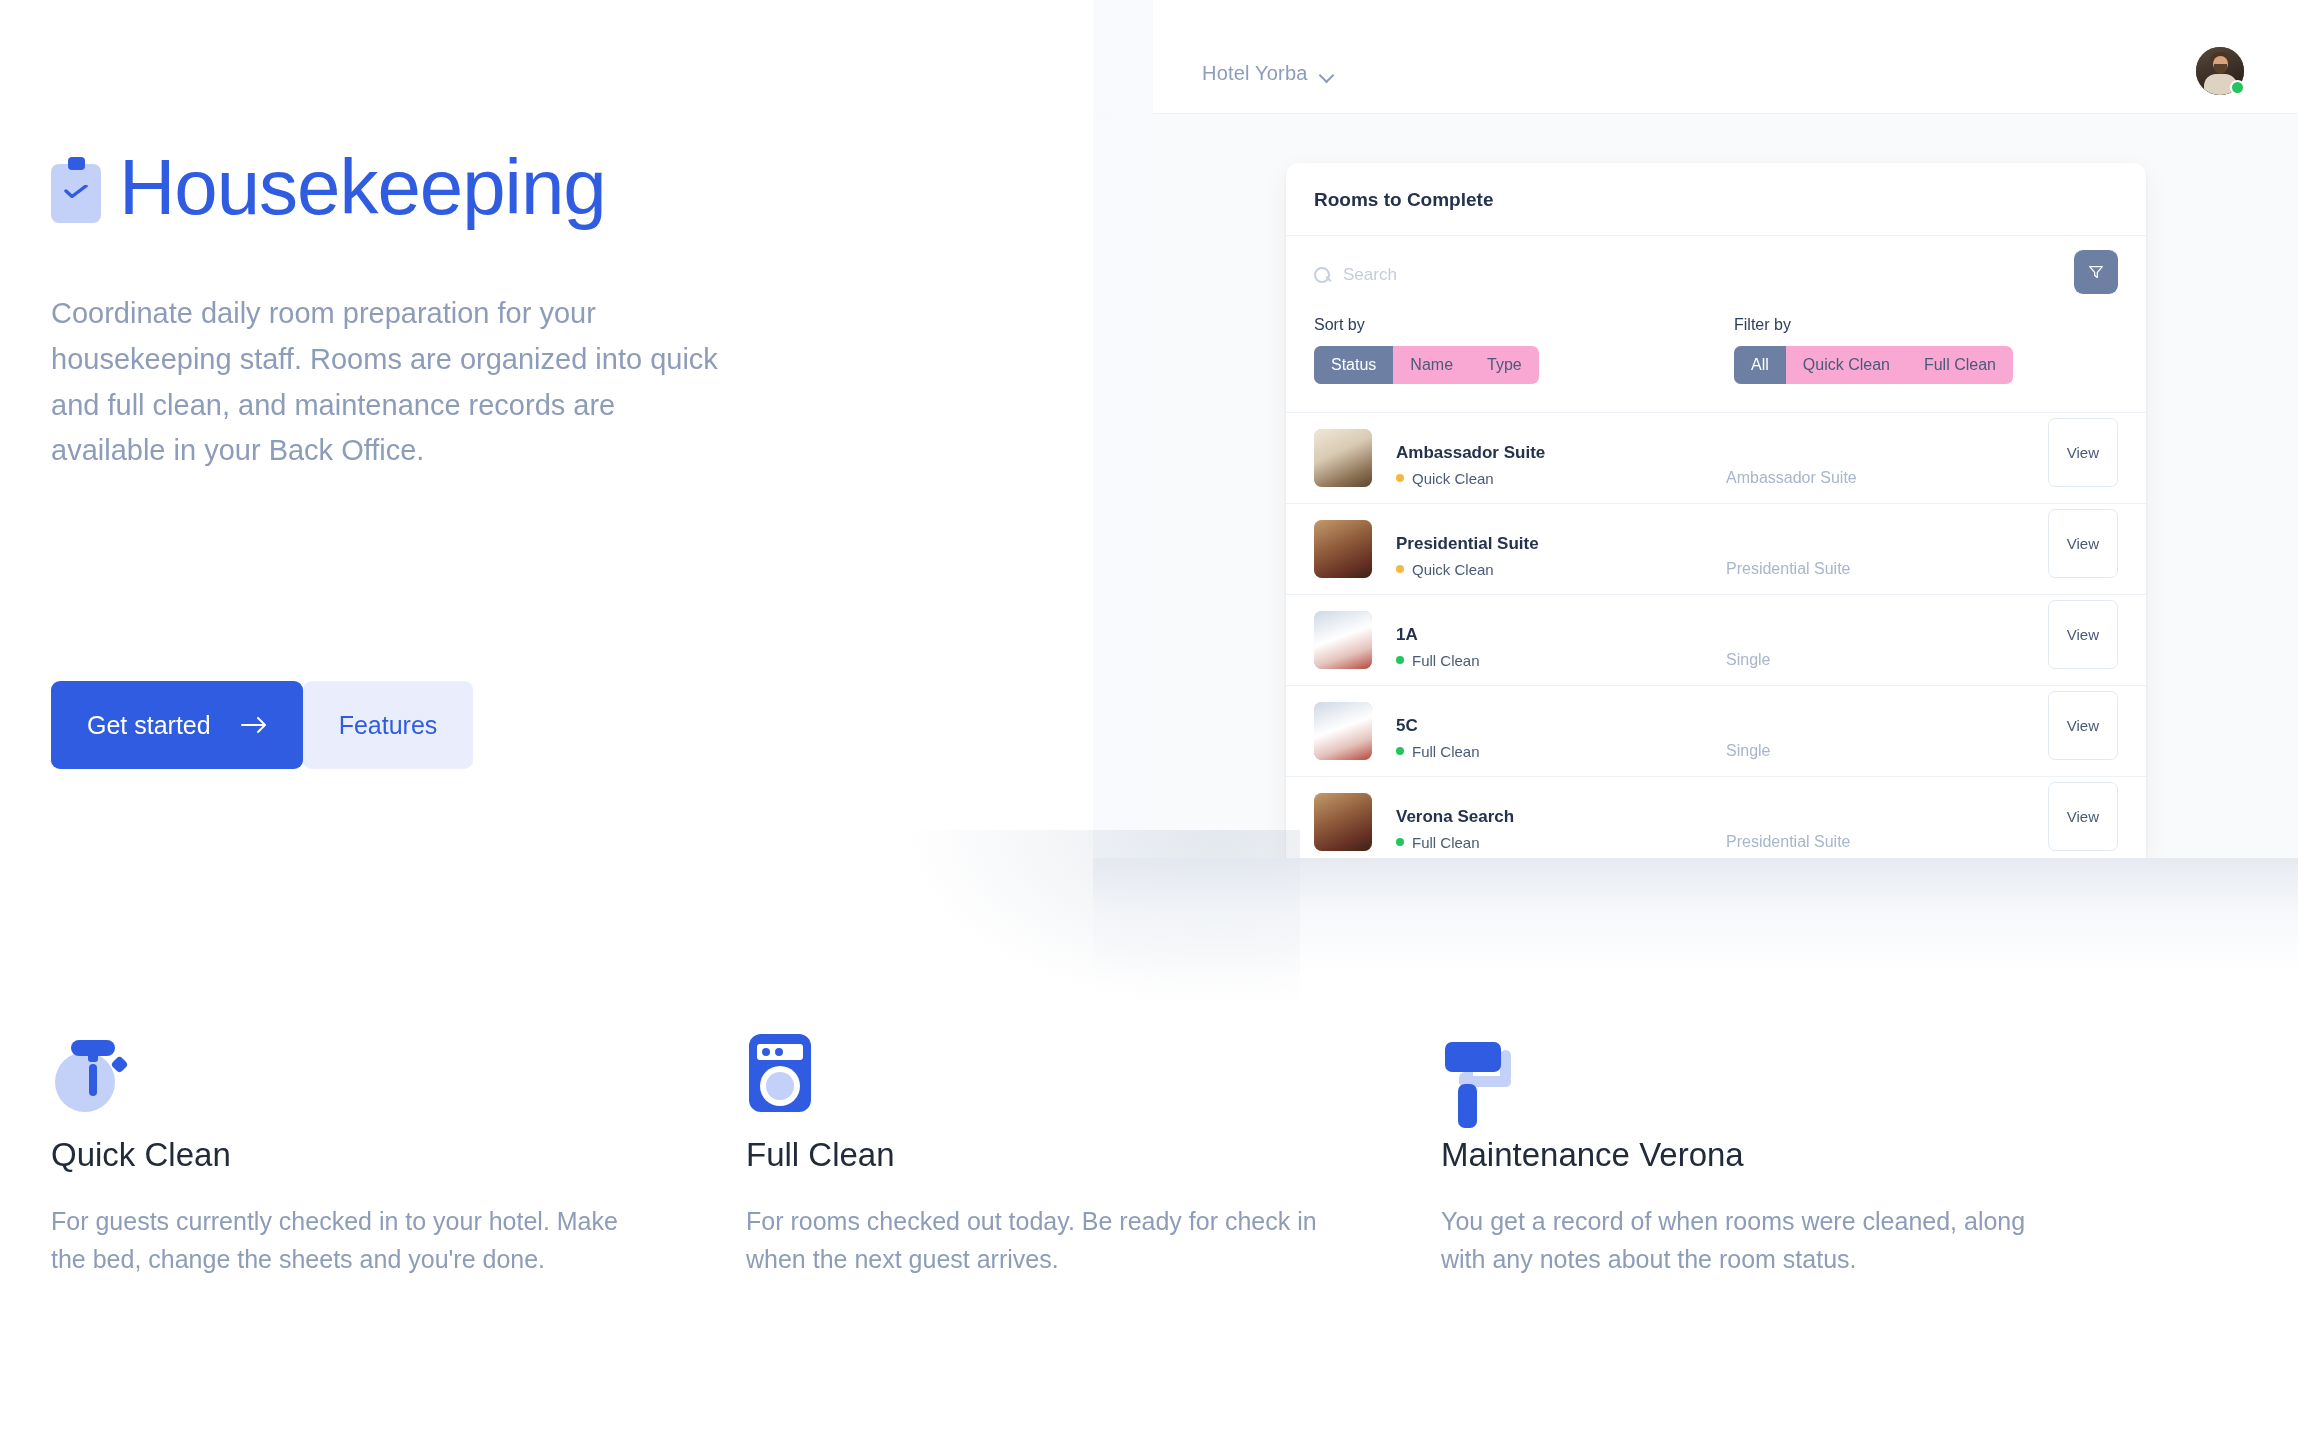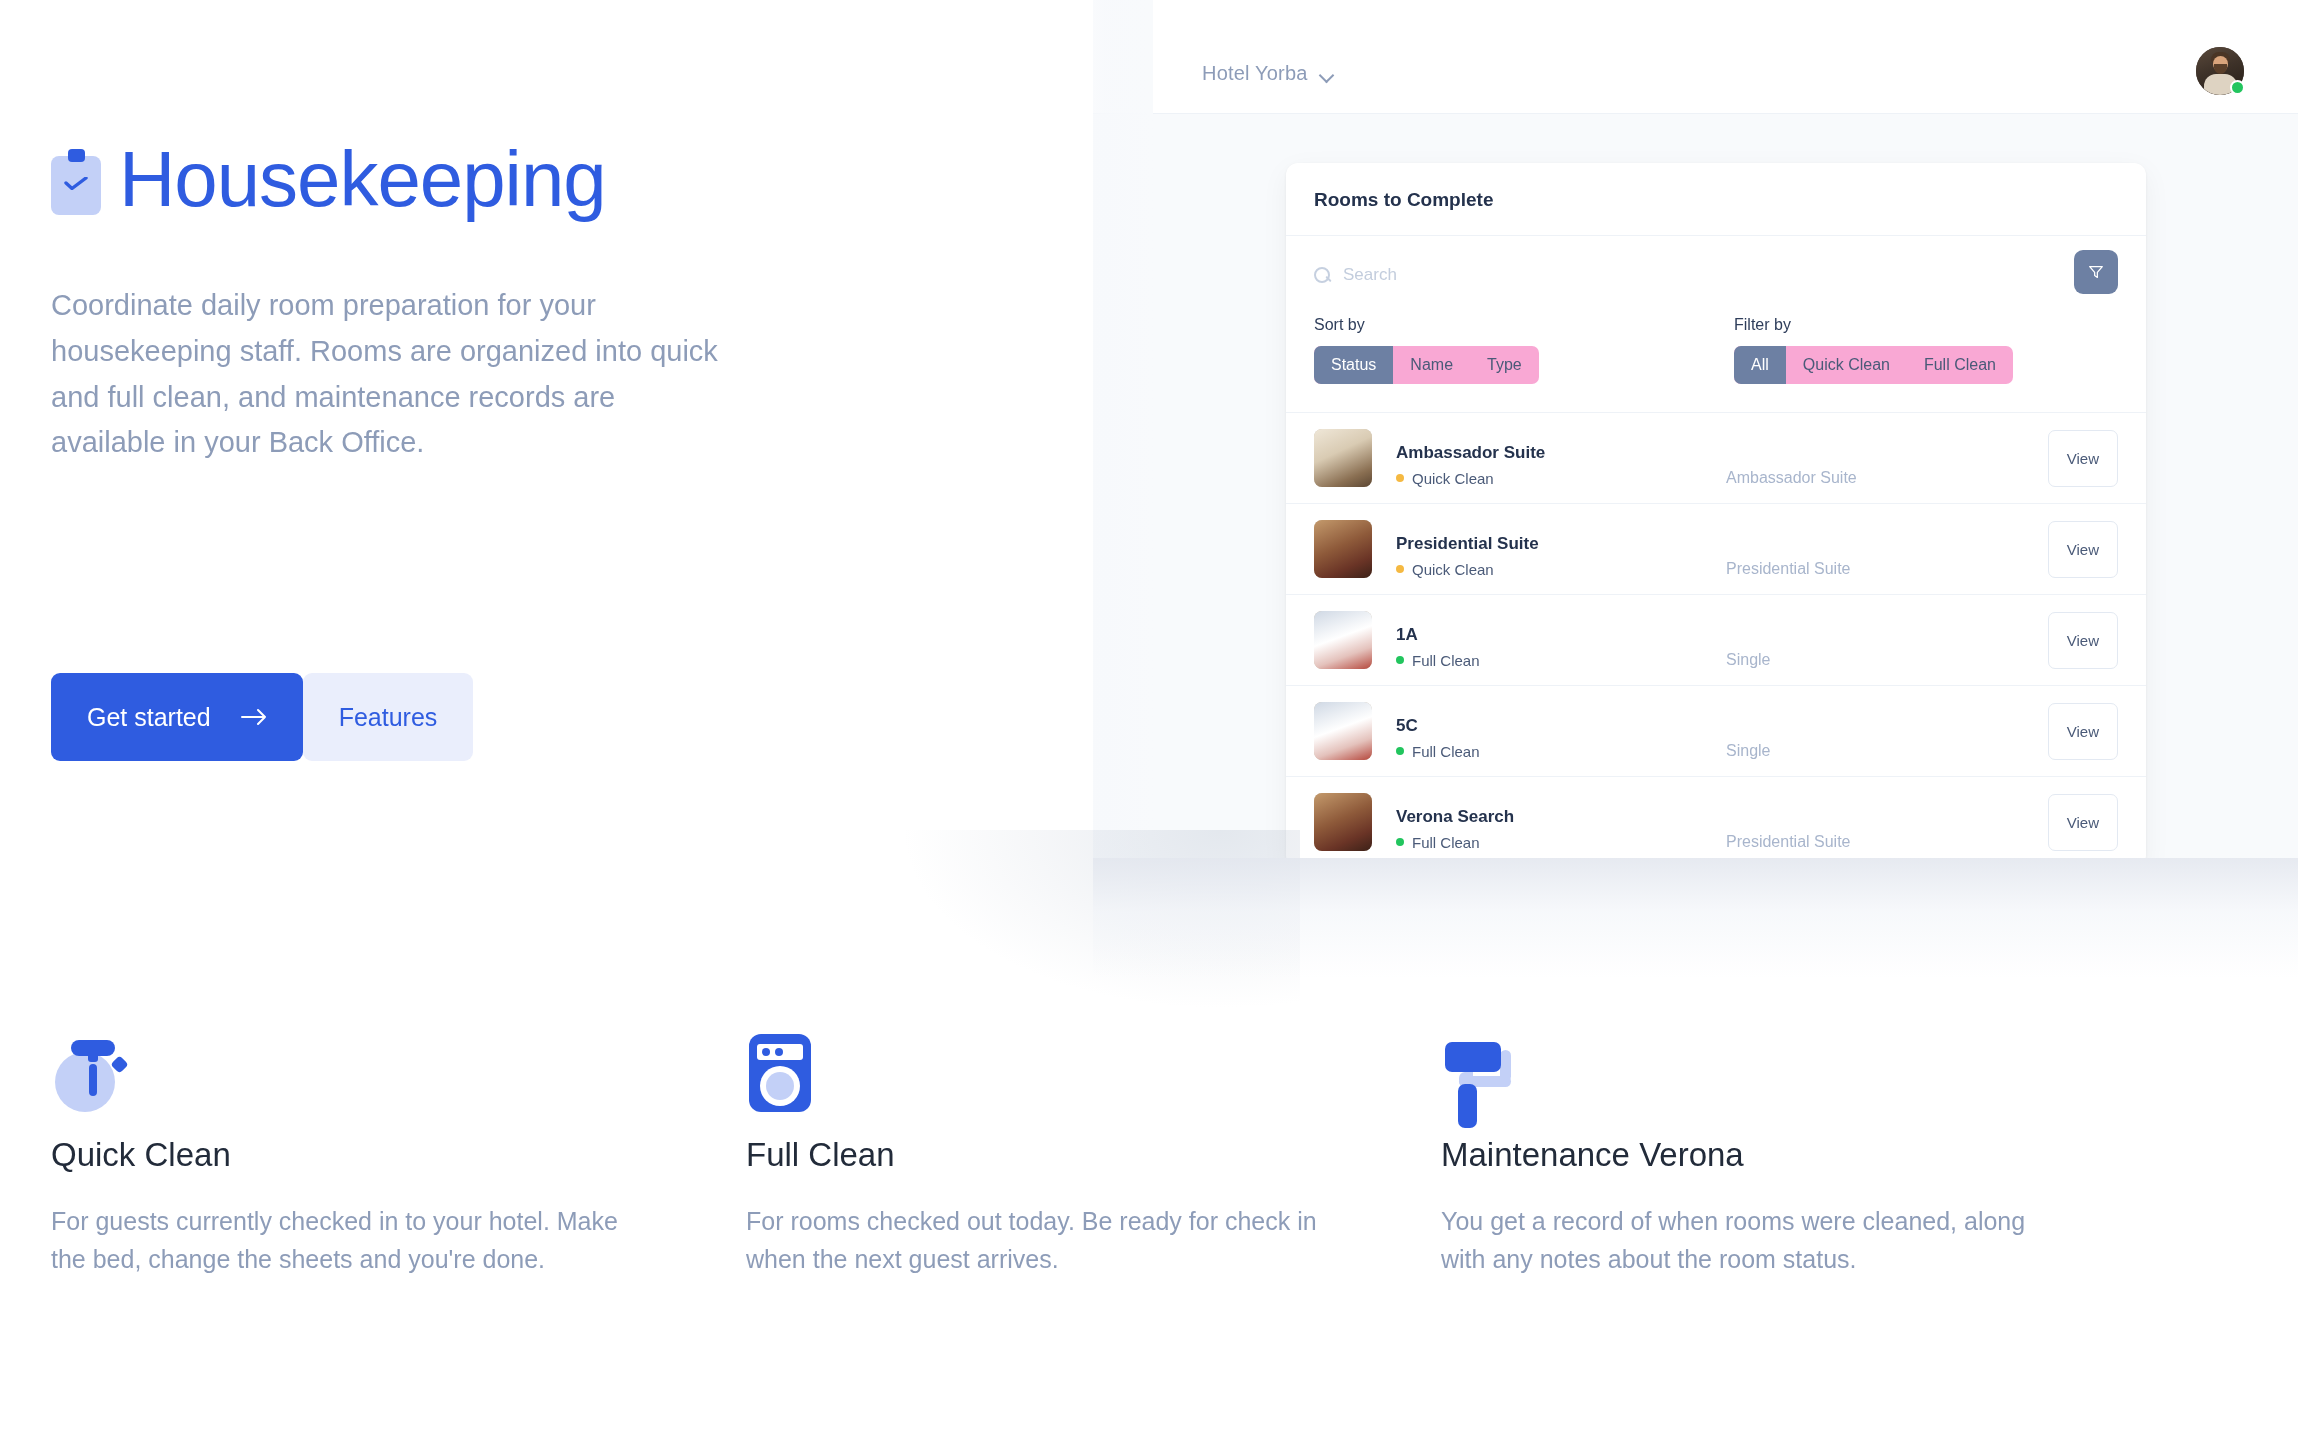--- a/index.html
+++ b/index.html
@@ -146,40 +146,40 @@
     overflow: hidden; position: relative; background:#cbbfae;
   }
   .room-thumb .t-a { position:absolute; inset:0; }
   .room-info { margin-left: 24px; width: 330px; }
   .room-name { font-size: 17px; font-weight: 700; color: #24324d; margin-bottom: 7px; }
   .room-status { font-size: 15px; color: #4a5a78; display:flex; align-items:center; gap:8px; }
   .sdot { width: 8px; height: 8px; border-radius: 50%; display:inline-block; }
   .room-type { font-size: 16px; color: #a8b5cc; width: 290px; }
   .view-btn {
     margin-left: auto;
-    padding: 19px 18px; font-size: 15px; color: #4a5a78;
+    padding: 25px 18px; font-size: 15px; color: #4a5a78;
     background:#ffffff; border: 1px solid #e3e9f2; border-radius: 7px;
     cursor: pointer; font-family: "Liberation Sans", sans-serif;
   }
 
   
   .panel-bottom-fade {
     position: absolute; left: 1093px; top: 858px; width: 1205px; height: 120px;
     background: linear-gradient(to bottom, rgba(226,230,238,.85) 0%, rgba(240,243,248,.55) 45%, rgba(255,255,255,0) 100%);
     pointer-events: none;
   }
   .panel-shadow-left {
     position: absolute; left: 900px; top: 830px; width: 400px; height: 180px;
     background: radial-gradient(ellipse at 80% 0%, rgba(180,190,205,.30) 0%, rgba(255,255,255,0) 70%);
     pointer-events: none;
   }
 
   
   .hero {
-    position: absolute; left: 0; top: 0; width: 1100px; height: 880px;
+    position: absolute; left: 0; top: 8px; width: 1100px; height: 880px;
     padding: 0; z-index: 5;
   }
   .hero-title-row {
     position: absolute; left: 51px; top: 140px;
     display: flex; align-items: center; gap: 18px;
   }
   .clipboard-icon {
     width: 50px; height: 66px; position: relative; flex:0 0 auto;
     margin-top: 6px;
   }

